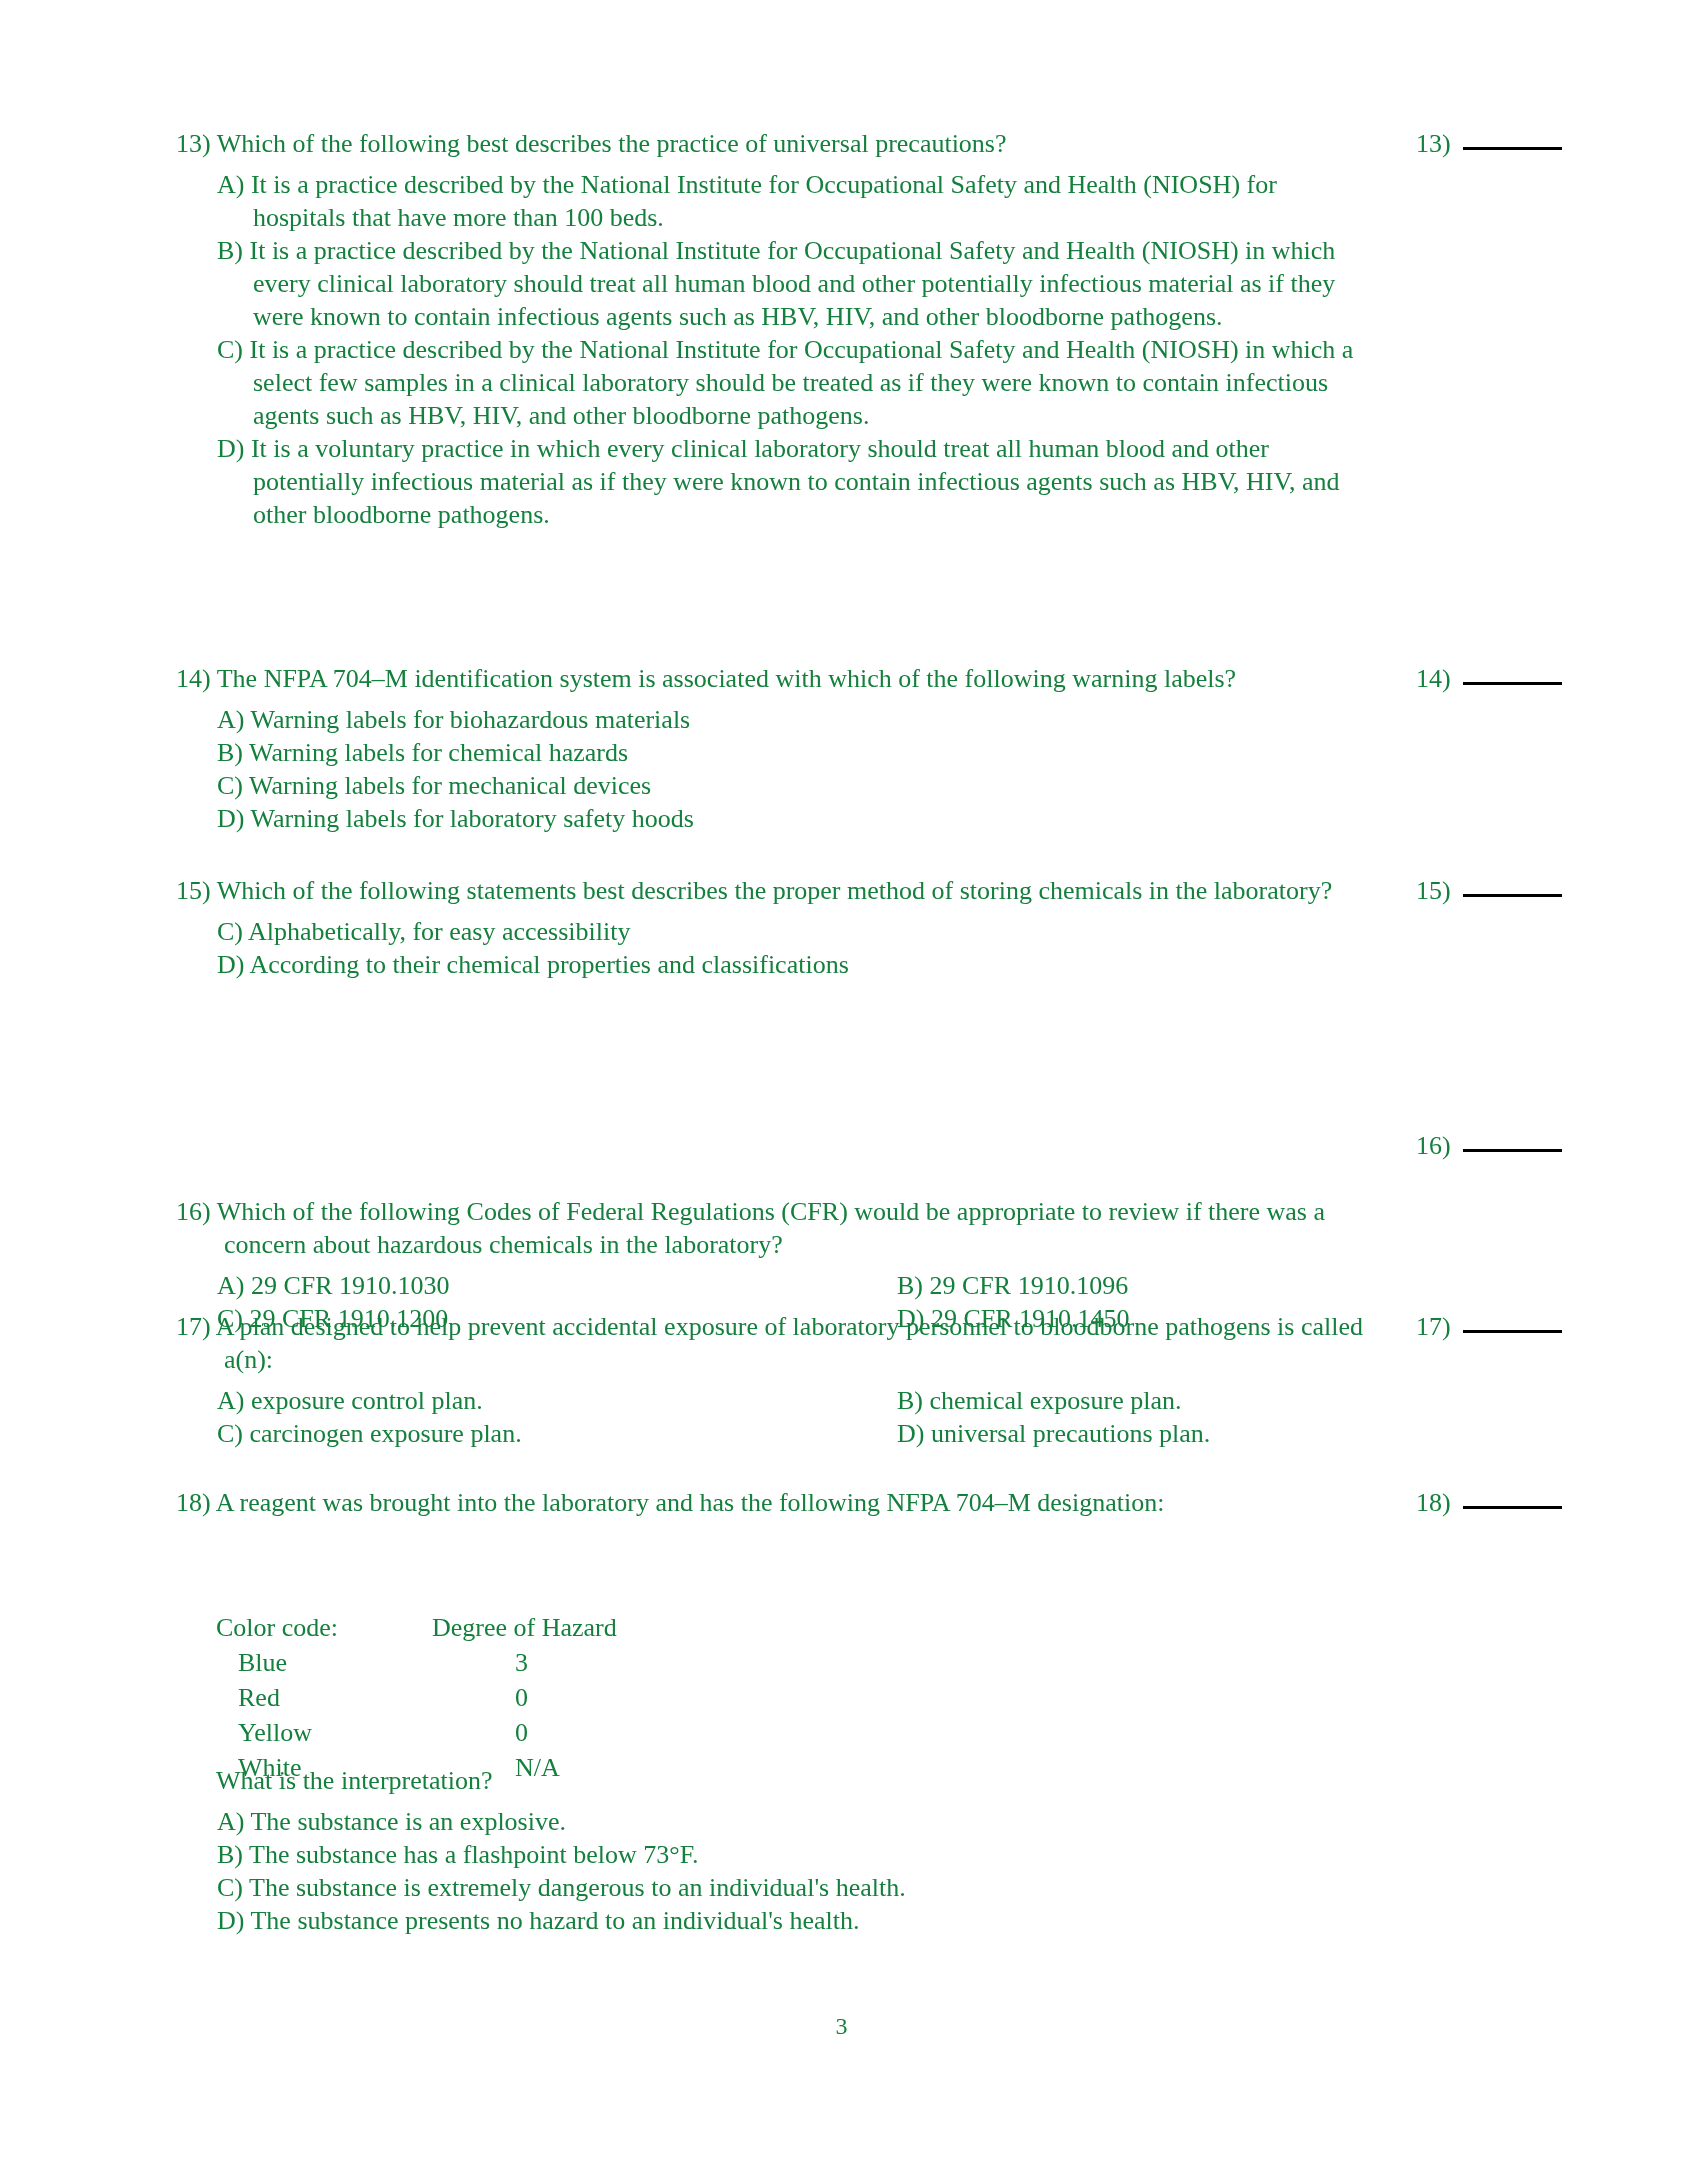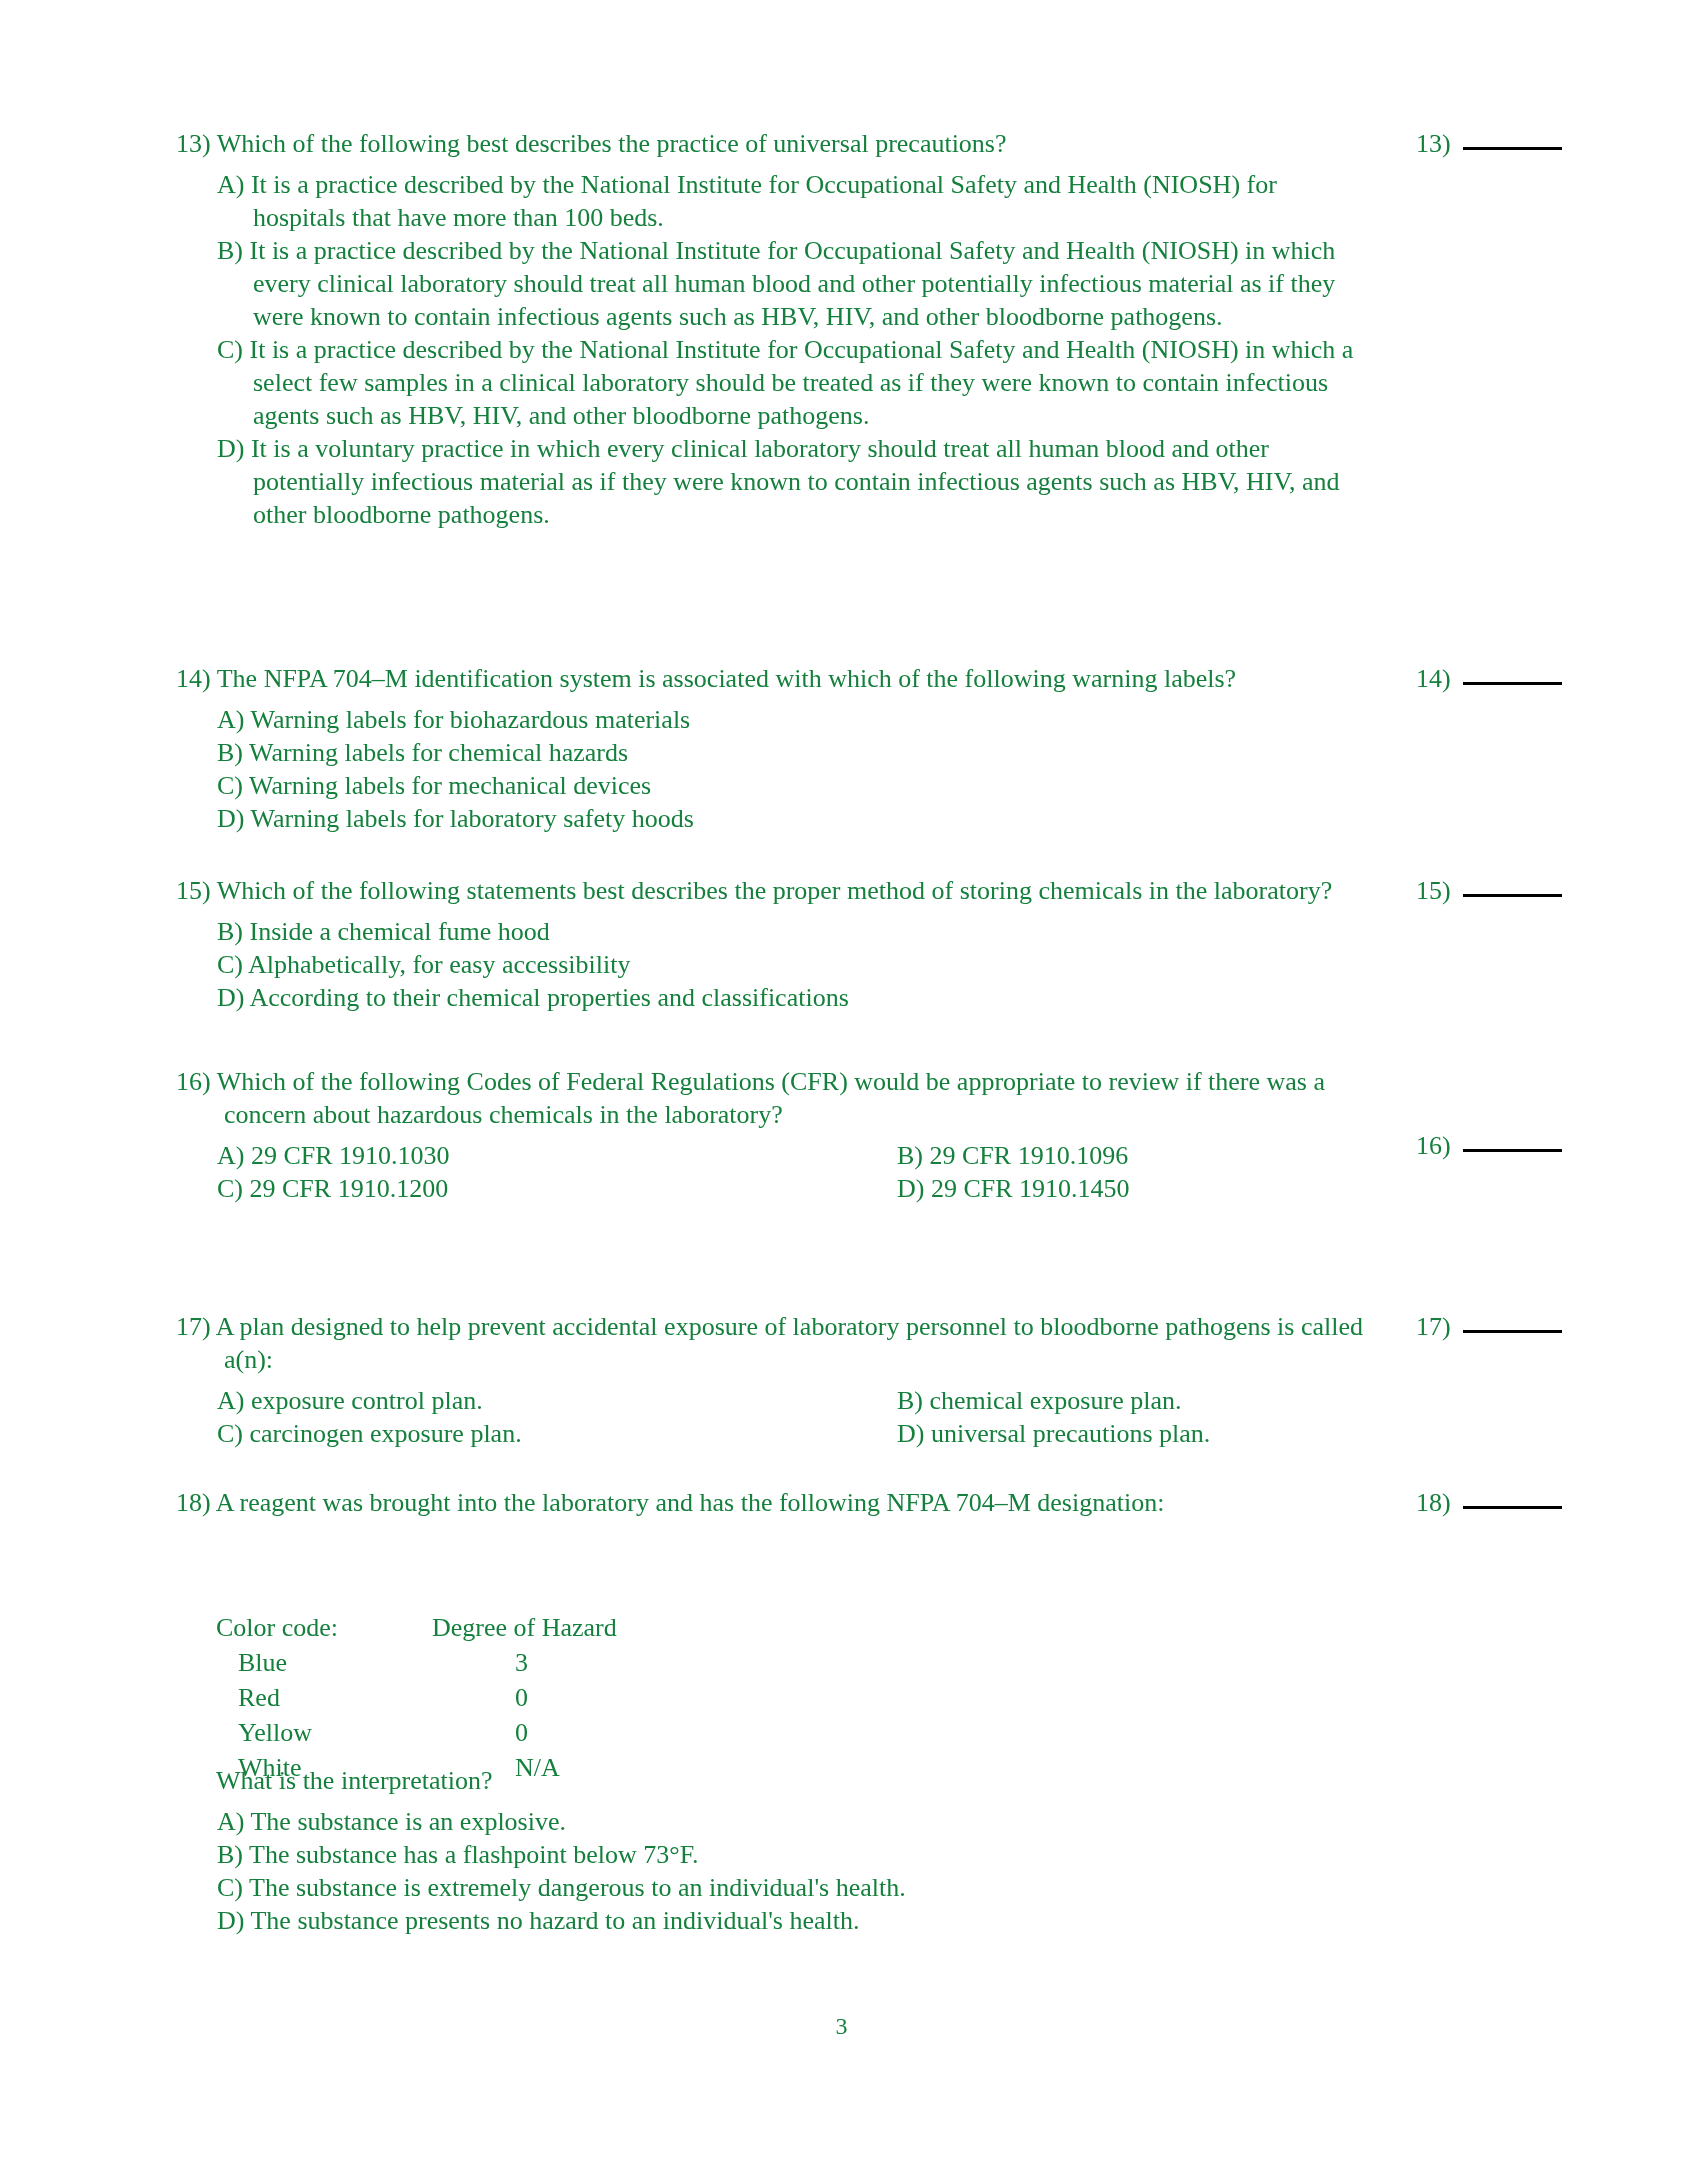--- a/index.html
+++ b/index.html
@@ -172,38 +172,34 @@
     <span class="ab-num">14)</span><span class="ab-line"></span>
   </div>
 
   <div class="question" style="top:874px;">
     <div class="q-stem">
       <span class="q-num">15)</span>
       <span>Which of the following statements best describes the proper method of storing chemicals in the laboratory?</span>
     </div>
     <div class="options">
       <div class="opt">
-        <span>B)</span>
-        <span>Inside a chemical fume hood</span>
-      </div>
-      <div class="opt">
         <span>C)</span>
         <span>Alphabetically, for easy accessibility</span>
       </div>
       <div class="opt">
         <span>D)</span>
         <span>According to their chemical properties and classifications</span>
       </div>
     </div>
   </div>
   <div class="answer-blank" style="top:874px; left:1416px;">
     <span class="ab-num">15)</span><span class="ab-line"></span>
   </div>
 
-  <div class="question" style="top:1065px;">
+  <div class="question" style="top:1195px;">
     <div class="q-stem">
       <span class="q-num">16)</span>
       <span>Which of the following Codes of Federal Regulations (CFR) would be appropriate to review if there was a concern about hazardous chemicals in the laboratory?</span>
     </div>
     <div class="options opt-grid">
       <div class="opt">
         <span>A)</span>
         <span>29 CFR 1910.1030</span>
       </div>
       <div class="opt">

